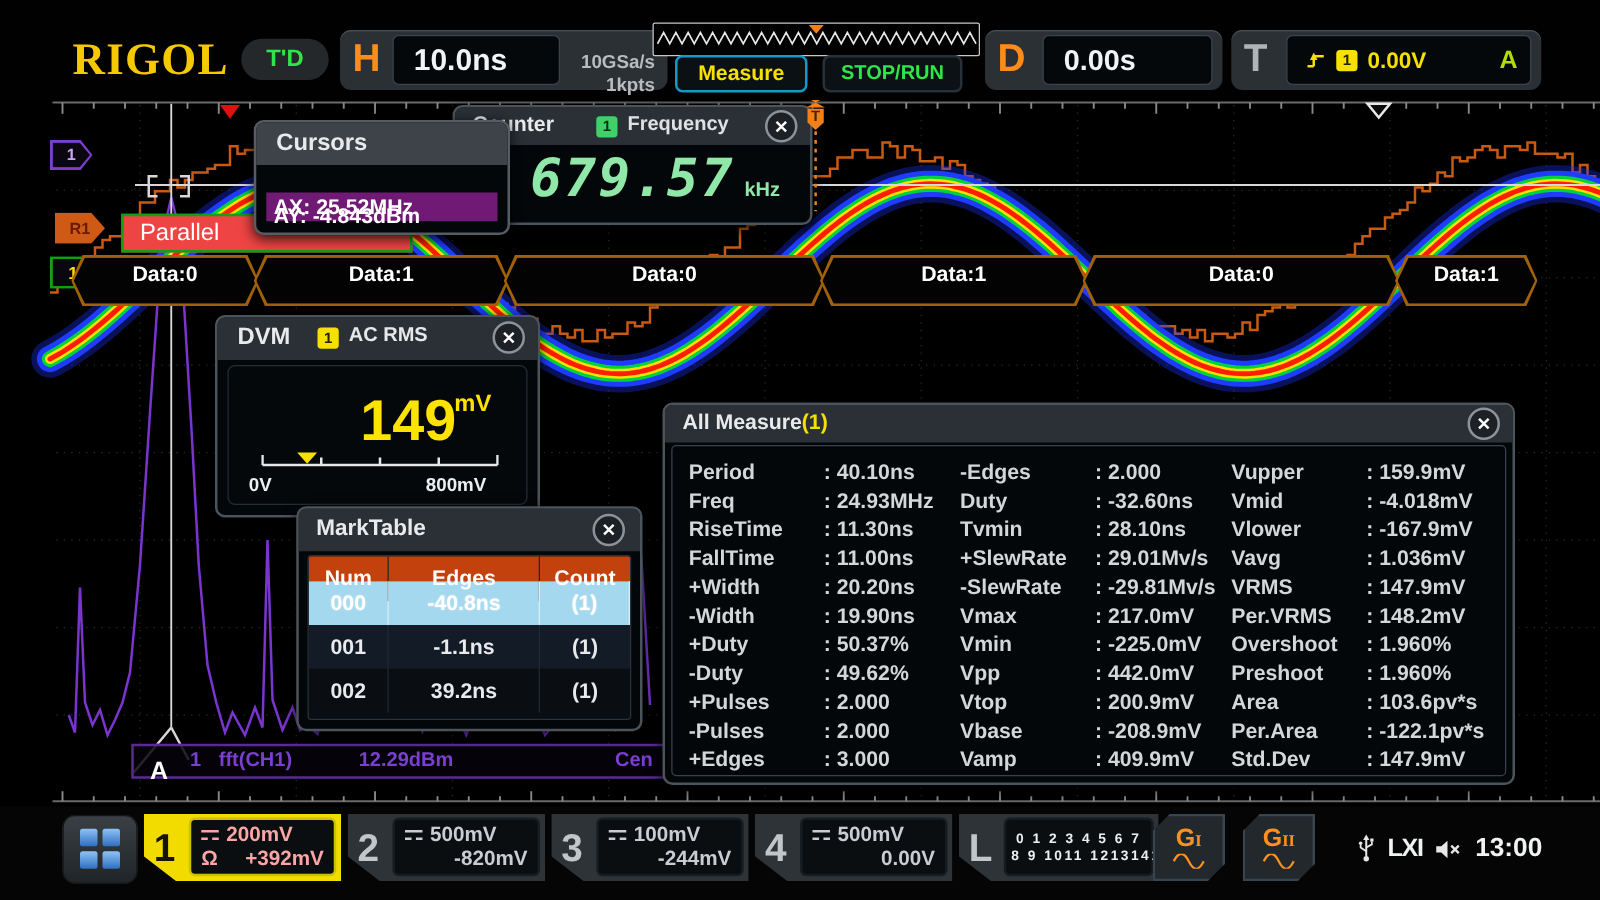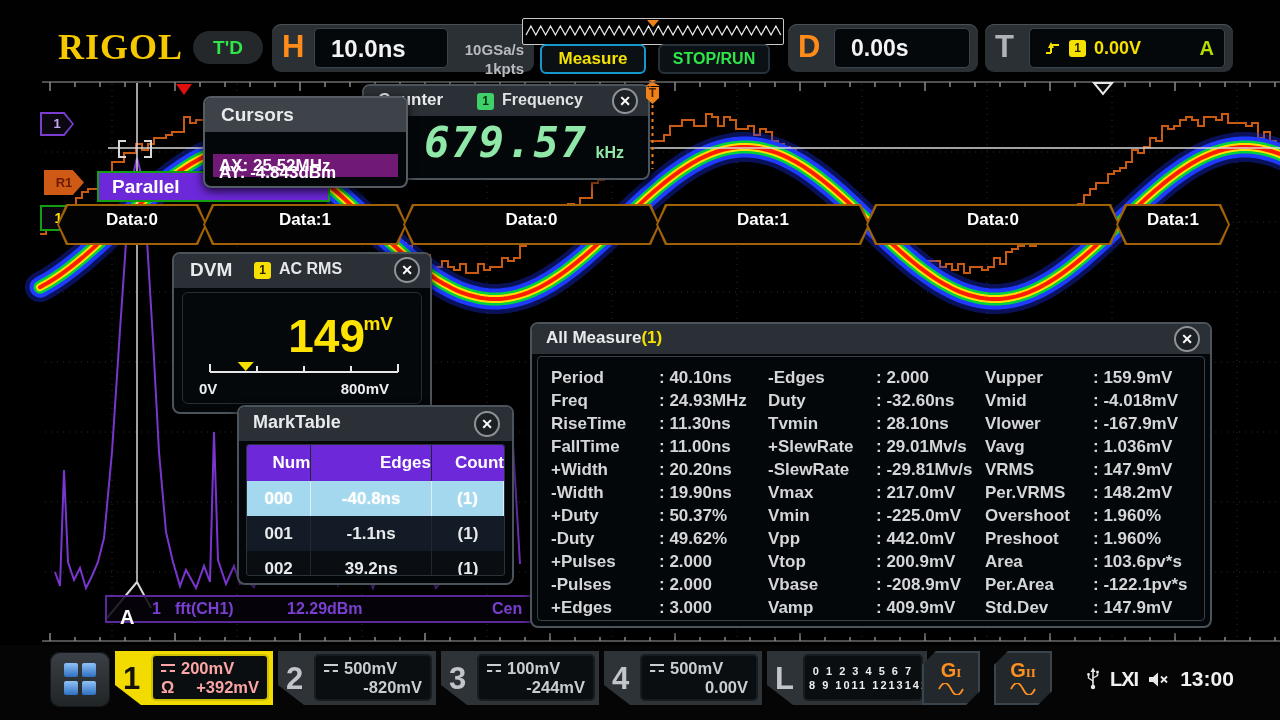--- a/index.html
+++ b/index.html
@@ -63,21 +63,21 @@
   #marktable-panel{left:237px;top:405px;width:277px;height:180px;z-index:11;}
   #marktable-panel .panel-header{height:34px;}
   #marktable-panel .panel-title{top:5px;}
   #mt-close{right:12px;top:4px;}
   #mt-table{position:absolute;left:7px;right:7px;top:37px;bottom:7px;background:#0a0e12;
             border:1px solid #2a323a;border-radius:3px;overflow:hidden;}
   .mt-row{display:grid;grid-template-columns:25% 47% 28%;height:35px;align-items:center;
           text-align:center;font-size:17px;font-weight:bold;color:#e8eaec;}
   .mt-row>span{border-right:1px solid #1f2933;height:100%;line-height:35px;}
   .mt-row>span:last-child{border-right:none;}
-  .mt-head{height:36px;background:#6d28d9;color:#fff;text-align:right;}
+  .mt-head{height:20px;background:#c2410c;color:#fff;}
   .mt-head>span{line-height:36px;}
   .mt-row.alt{background:#121b26;}
   .mt-row.sel{background:#a3d8ee;color:#fff;text-shadow:0 0 2px rgba(255,255,255,.6);}
   .mt-row.sel>span{border-right:1px solid #d9eef8;}
 
   
   #allmeasure-panel{left:530px;top:322px;width:682px;height:306px;z-index:12;}
   #allmeasure-panel .panel-title{font-size:17px;top:4px;}
   .title-suffix{color:#f5e000;}
   #am-close{right:10px;top:2px;}
@@ -93,22 +93,22 @@
        font-weight:bold;text-align:center;z-index:5;}
   .tag::before{content:"";position:absolute;inset:2px;background:#0b0710;clip-path:inherit;}
   .tag span{position:relative;z-index:1;}
   #math-tag{left:40px;top:112px;width:34px;height:24px;background:#7a3fd0;color:#c9a6f2;
             font-size:13px;line-height:24px;}
   #ref-tag{left:44px;top:170px;width:40px;height:25px;background:#cf5a16;color:#6b1a00;
            font-size:13px;line-height:25px;}
   #ref-tag::before{display:none;}
   #bus-tag{left:40px;top:205px;width:37px;height:26px;background:#12a012;color:#ffe100;
            font-size:14px;line-height:26px;}
-  #parallel-label{position:absolute;left:97px;top:171px;width:233px;height:31px;background:#6d28d9;
-                  border:2px solid #12a012;color:#fff;font-size:19px;font-weight:bold;
+  #parallel-label{position:absolute;left:97px;top:171px;width:233px;height:31px;background:#ef4444;
+                  border:2px solid #12a012;color:#fff;font-size:19px;font-weight:normal;
                   line-height:27px;padding-left:13px;z-index:5;}
   #bus-row{position:absolute;left:0;top:204px;height:31px;width:1280px;z-index:5;}
   .bus-seg{position:absolute;top:0;height:41px;background:#a16207;
            clip-path:polygon(9px 0,calc(100% - 9px) 0,100% 50%,calc(100% - 9px) 100%,9px 100%,0 50%);}
   .bus-seg::before{content:"";position:absolute;inset:2px;background:#020302;clip-path:inherit;}
   .bus-seg span{position:absolute;inset:0;z-index:1;color:#fff;font-size:17px;font-weight:bold;
                 text-align:center;line-height:31px;}
 
   
   #fft-bar{position:absolute;left:105px;top:595px;width:440px;height:28px;background:rgba(6,2,12,.85);

